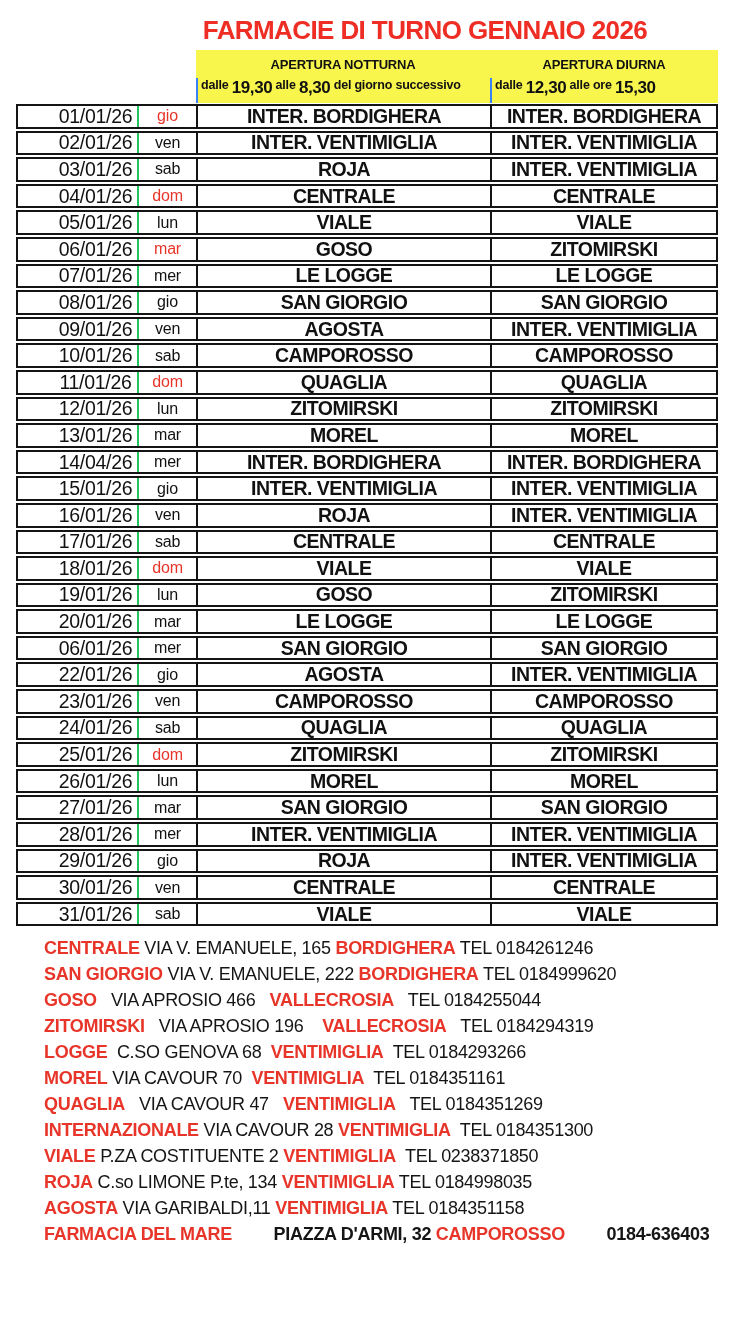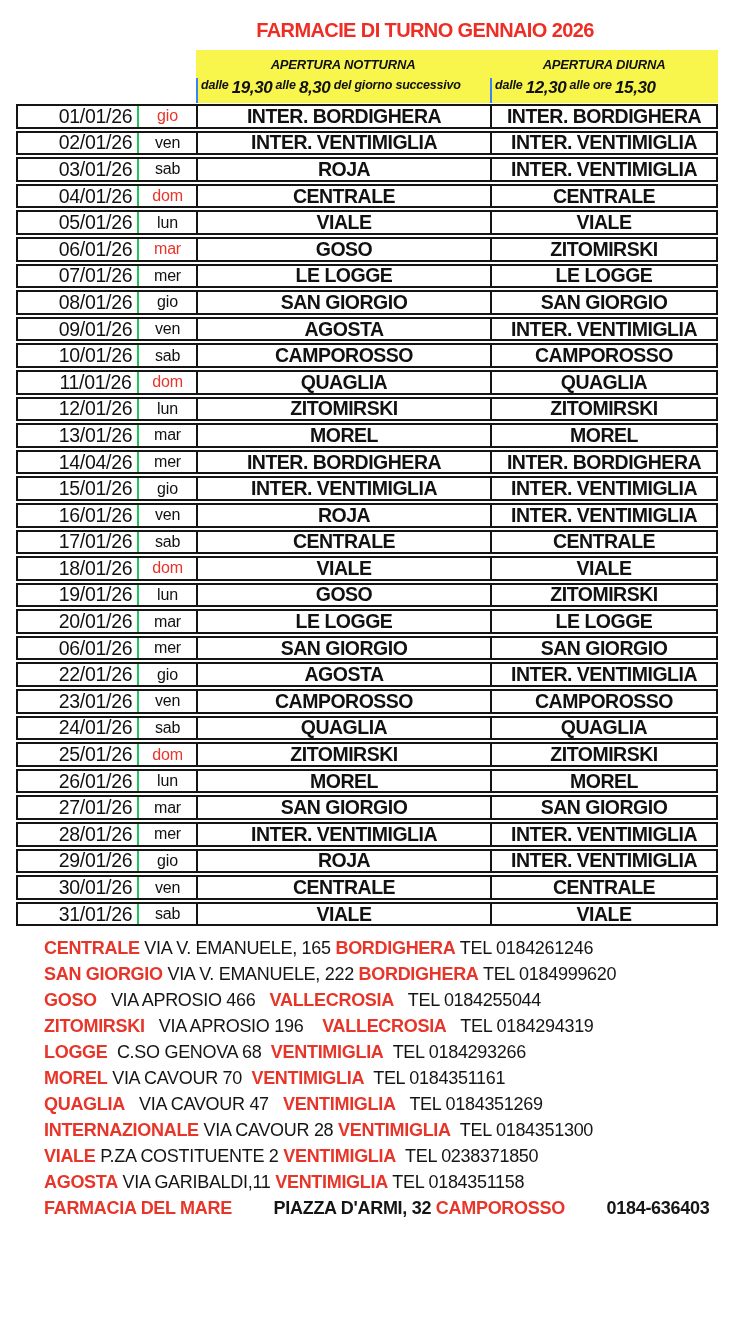--- a/index.html
+++ b/index.html
@@ -3,25 +3,25 @@
 <meta charset="utf-8">
 <style>
   html,body{margin:0;padding:0;background:#ffffff;}
   .page{
     position:relative;width:744px;height:1330px;background:#fff;overflow:hidden;
     font-family:"Liberation Sans", sans-serif;color:#111;
   }
   
   .title{
     margin:14px 0 0 106px;height:32px;line-height:32px;text-align:center;
-    font-size:20px;font-weight:700;letter-spacing:-0.6px;color:var(--title-red);
+    font-size:26px;font-weight:700;letter-spacing:-0.6px;color:var(--title-red);
     white-space:nowrap;
   }
   
-  .yh{margin:4px 0 0 196px;width:522px;background:var(--yellow);font-style:italic;}
+  .yh{margin:4px 0 0 196px;width:522px;background:var(--yellow);}
   .yh-row{display:flex;}
   .yh-cell-n{width:294px;box-sizing:border-box;}
   .yh-cell-d{width:228px;box-sizing:border-box;}
   .yh-row1{height:28px;align-items:center;}
   .yh-row1 .yh-cell-n,.yh-row1 .yh-cell-d{
     text-align:center;font-size:13px;font-weight:700;letter-spacing:-0.2px;
   }
   .yh-row2{height:25px;}
   .yh-row2 .yh-cell-n,.yh-row2 .yh-cell-d{
     border-left:2px solid #3b82f6;display:flex;align-items:flex-start;
@@ -301,19 +301,20 @@
   <div class="dline"><span class="pname">LOGGE</span> <span class="paddr"> C.SO GENOVA 68 </span> <span class="pcity">VENTIMIGLIA</span> <span class="ptel"> TEL 0184293266</span></div>
 
   <div class="dline"><span class="pname">MOREL</span> <span class="paddr">VIA CAVOUR 70 </span> <span class="pcity">VENTIMIGLIA</span> <span class="ptel"> TEL 0184351161</span></div>
 
   <div class="dline"><span class="pname">QUAGLIA</span> <span class="paddr">  VIA CAVOUR 47  </span> <span class="pcity">VENTIMIGLIA</span> <span class="ptel">  TEL 0184351269</span></div>
 
   <div class="dline"><span class="pname">INTERNAZIONALE</span> <span class="paddr">VIA CAVOUR 28</span> <span class="pcity">VENTIMIGLIA</span> <span class="ptel"> TEL 0184351300</span></div>
 
   <div class="dline"><span class="pname">VIALE</span> <span class="paddr">P.ZA COSTITUENTE 2</span> <span class="pcity">VENTIMIGLIA</span> <span class="ptel"> TEL 0238371850</span></div>
 
+  <div class="dline"><span class="pname">ROJA</span> <span class="paddr">C.so LIMONE P.te, 134</span> <span class="pcity">VENTIMIGLIA</span> <span class="ptel">TEL 0184998035</span></div>
 
   <div class="dline"><span class="pname">AGOSTA</span> <span class="paddr">VIA GARIBALDI,11</span> <span class="pcity">VENTIMIGLIA</span> <span class="ptel">TEL 0184351158</span></div>
 
   <div class="dline heavy"><span class="pname">FARMACIA DEL MARE</span> <span class="paddr">PIAZZA D'ARMI, 32</span> <span class="pcity">CAMPOROSSO</span> <span class="ptel">0184-636403</span></div>
 </div>
 
 </div>
 
 </body></html>

